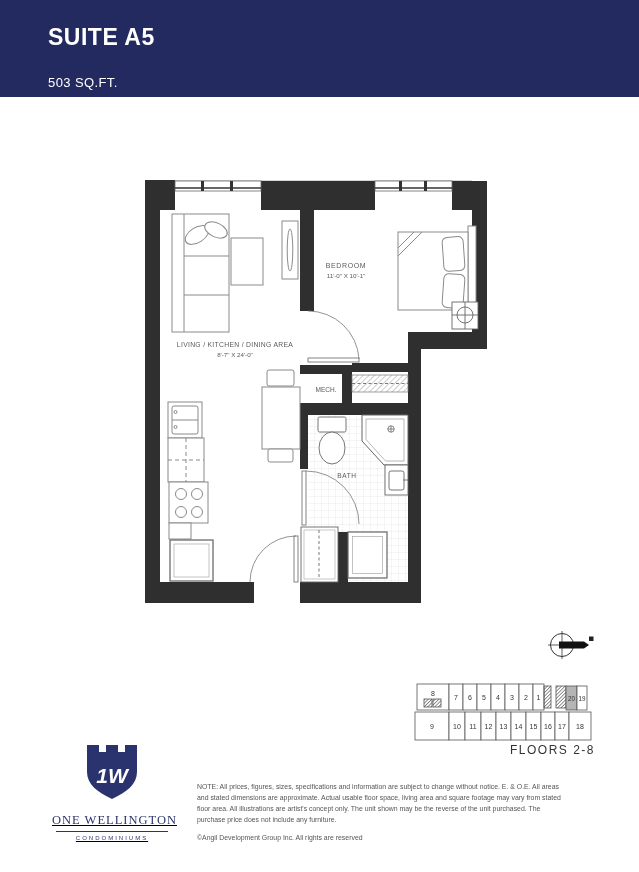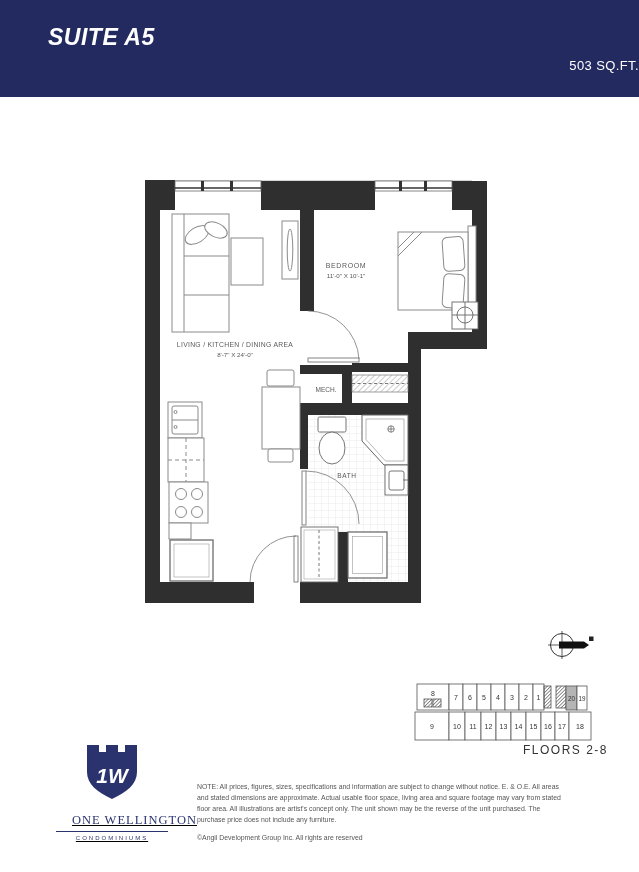--- a/index.html
+++ b/index.html
@@ -1,32 +1,32 @@
 <!DOCTYPE html>
 <html><head>
 <meta charset="utf-8">
 <style>
   html,body{margin:0;padding:0;background:#fff;}
   body{width:639px;height:872px;position:relative;overflow:hidden;
        font-family:"Liberation Sans",sans-serif;}
   .header{position:absolute;left:0;top:0;width:639px;height:97px;
           background:#232a60;color:#fff;box-sizing:border-box;
           padding:24px 0 0 48px;}
-  .header .row{display:flex;align-items:flex-start;gap:32px;font-style:italic;}
+  .header .row{display:flex;align-items:flex-start;gap:32px;}
   .suite{font-size:23px;font-weight:bold;letter-spacing:.5px;}
   .type{font-size:21px;font-weight:400;letter-spacing:.5px;}
-  .area{font-size:13px;margin-top:7px;letter-spacing:.4px;text-align:right;}
+  .area{font-size:13px;margin-top:24px;letter-spacing:.4px;}
   .plan{position:absolute;left:140px;top:168px;width:350px;height:450px;}
   .compass{position:absolute;left:546px;top:624px;width:52px;height:42px;}
   .keyplan{position:absolute;left:412px;top:676px;width:184px;height:70px;}
-  .floors{position:absolute;left:513px;top:743px;width:95px;text-align:right;
+  .floors{position:absolute;left:500px;top:743px;width:95px;text-align:right;
           font-size:12px;letter-spacing:1.5px;color:#333;}
   .logo{position:absolute;left:52px;top:744px;width:120px;text-align:center;text-decoration:underline;}
   .logo .name{font-family:"Liberation Serif",serif;font-size:12.5px;
-              letter-spacing:1px;color:#2b336f;margin-top:7px;white-space:nowrap;margin-left:20px;}
+              letter-spacing:1px;color:#2b336f;margin-top:7px;white-space:nowrap;}
   .logo .rule{height:1px;background:#2b336f;margin:3px 4px 3px 4px;}
   .logo .sub{font-size:6px;letter-spacing:2px;color:#2b336f;}
   .disclaimer{position:absolute;left:197px;top:781px;width:366px;
               font-size:6.9px;line-height:1.6;color:#555;}
   .disclaimer .copy{margin-top:7px;}
   svg text{font-family:"Liberation Sans",sans-serif;}
   .plan text{fill:#5a5a5a;}
   .kp-num{fill:#333;font-size:7px;}
 </style>
 </head>

